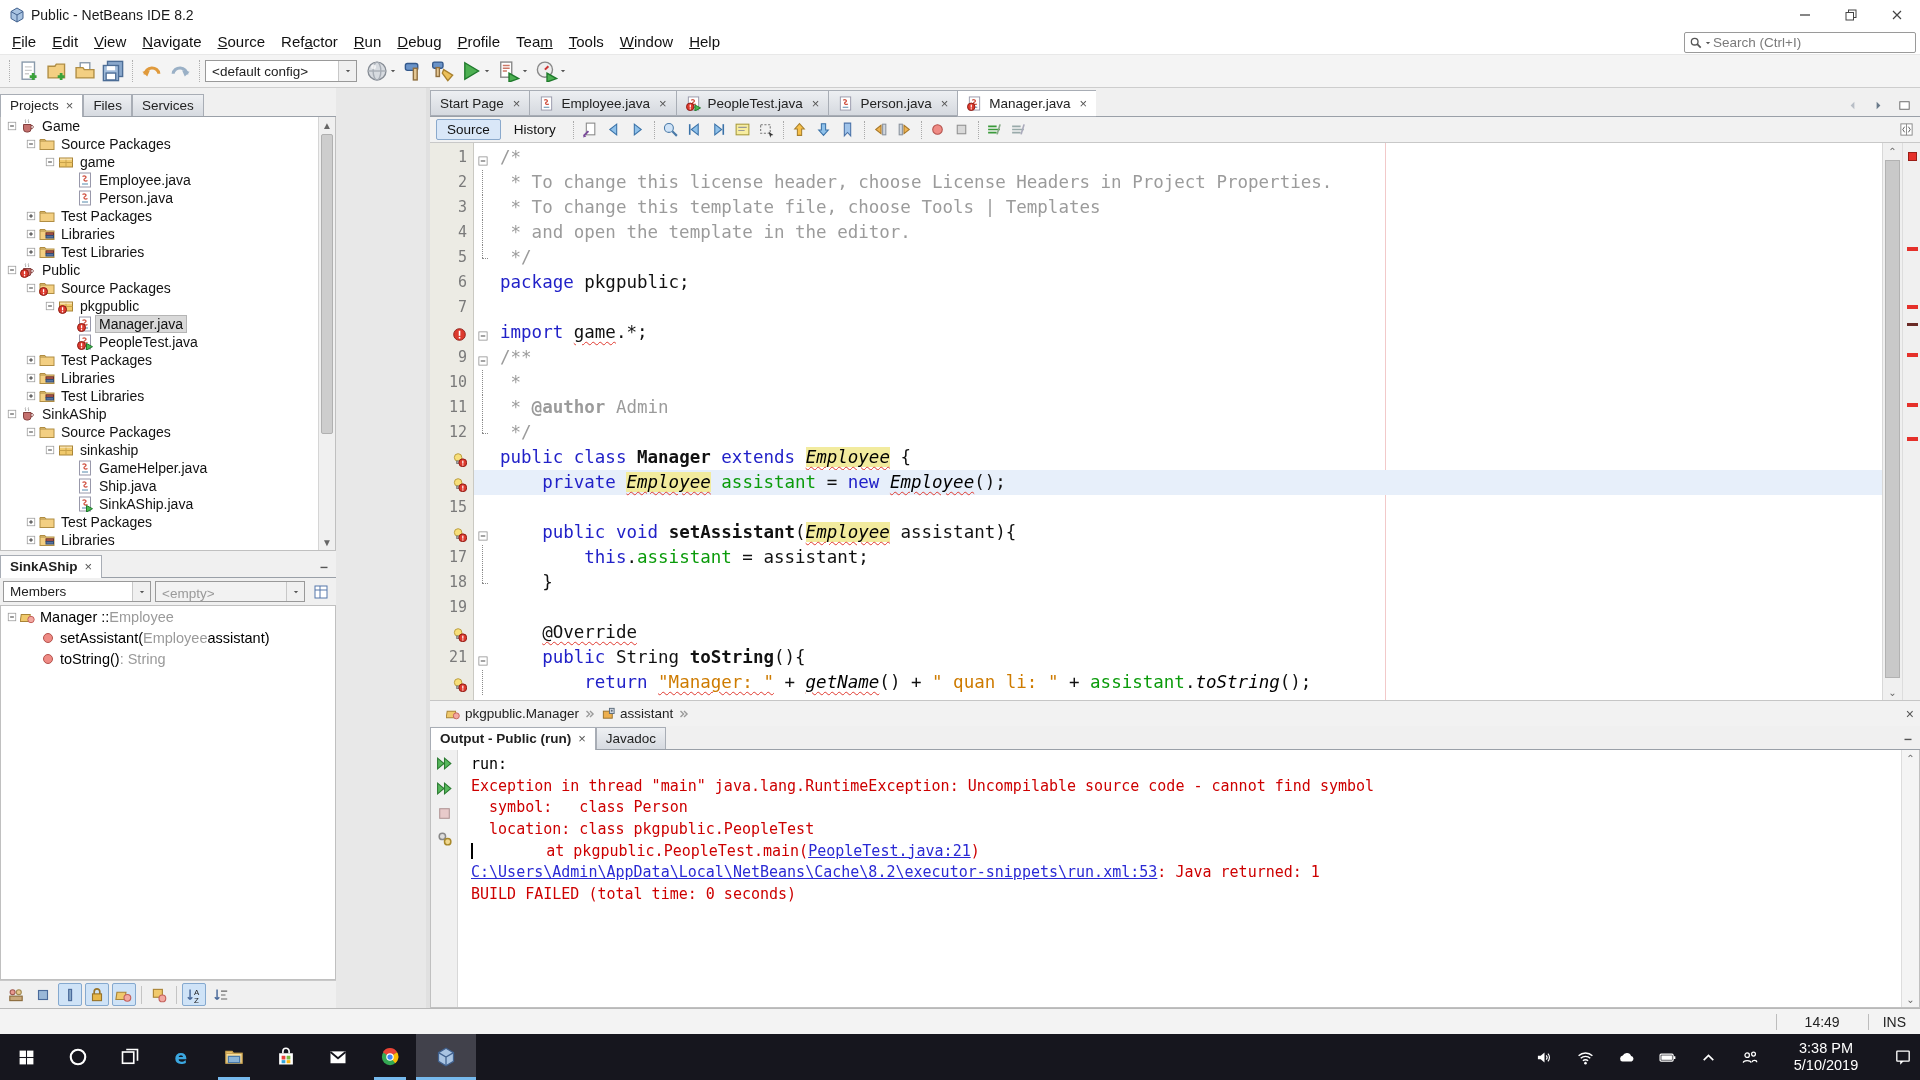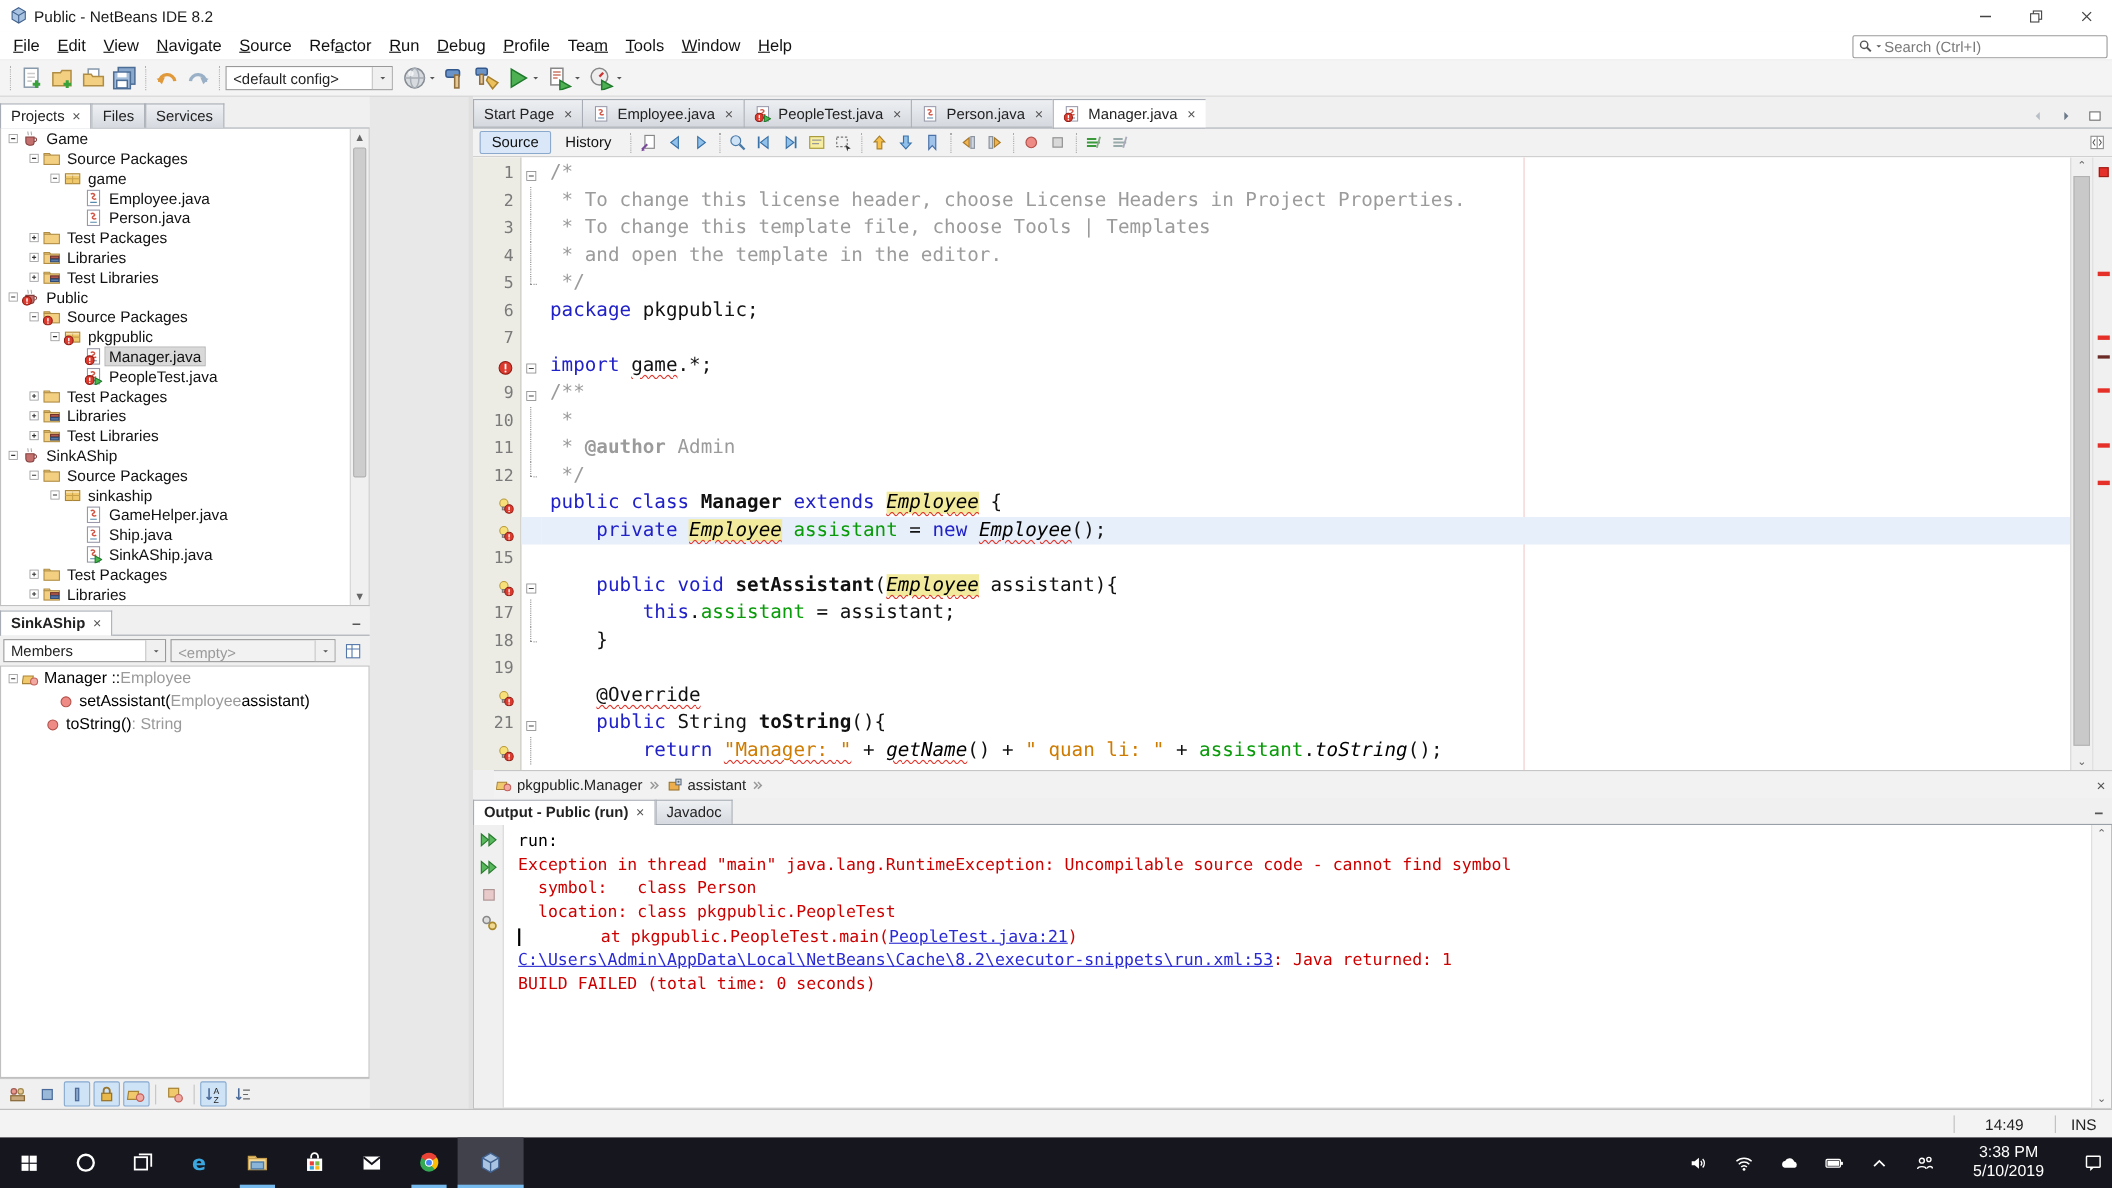--- a/index.html
+++ b/index.html
@@ -104,21 +104,21 @@
   .it { font-style:italic; } .hl { background:#f2eb9e; }
   .sq { text-decoration:underline; text-decoration-style:wavy; text-decoration-color:#e0392f; text-decoration-thickness:1px; text-underline-offset:3px; }
   .margin-line { position:absolute; left:955px; top:0; bottom:0; width:1px; background:#f2c9c9; }
   .vscroll { position:absolute; right:18px; top:0; bottom:0; width:20px; background:#f0f0f0; border-left:1px solid #d8d8d8; }
   .vthumb { position:absolute; left:2px; right:2px; top:17px; height:518px; background:#c9c9c9; border:1px solid #b2b2b2; }
   .estripe { position:absolute; right:0; top:0; bottom:0; width:18px; background:#f0f0f0; border-left:1px solid #ddd; }
   .smark { position:absolute; right:2px; width:11px; height:4px; background:#e5302a; }
   .stop-ind { position:absolute; right:3px; top:9px; width:9px; height:9px; background:#e5302a; border:1px solid #9a1d16; }
 
   
-  .breadcrumb { position:absolute; bottom:282px; left:0; right:0; height:26px; background:#f2f2f2; border-top:1px solid #c6c6c6; display:flex; align-items:center; padding-left:2px; gap:4px; font-size:13.5px; color:#222;margin-left:19px; }
+  .breadcrumb { position:absolute; bottom:282px; left:0; right:0; height:26px; background:#f2f2f2; border-top:1px solid #c6c6c6; display:flex; align-items:center; padding-left:16px; gap:4px; font-size:13.5px; color:#222; }
   .bc-close { margin-left:auto; margin-right:6px; color:#555; font-size:14px; }
 
   
   .output-pane { position:absolute; bottom:0; left:0; right:0; height:282px; }
   .out-tabrow { height:24px; }
   .out-tabrow .ptab.act .ptl { font-weight:bold; }
   .out-body { position:absolute; top:24px; bottom:0; left:0; right:0; background:#fff; border:1px solid #c0c0c0; border-top:none;padding-left:25px; }
   .out-gutter { position:absolute; left:0; top:0; bottom:0; width:27px; background:#f0f0f0; border-right:1px solid #d8d8d8; display:flex; flex-direction:column; align-items:center; padding-top:2px; gap:3px; }
   .obtn { width:22px; height:22px; display:flex; align-items:center; justify-content:center; }
   .out-text { position:absolute; left:40px; top:4px; right:20px; font-family:"DejaVu Sans Mono", monospace; font-size:15px; }
@@ -694,21 +694,21 @@
                     <path d="M5.5 8h5" stroke="#333" stroke-width="1.3"></path>
                   </svg></span>
               </span>
               <span class="ic" style="margin: 0px 4px 0px 1px;"><svg width="16" height="16" viewBox="0 0 16 16">
                   <rect x="2" y="5.5" width="9" height="7" fill="#f0c96c" stroke="#a98436" transform="skewX(-8)"></rect>
                   <circle cx="11" cy="10.5" r="3.2" fill="#f2a9a2" stroke="#c4615c"></circle>
                 </svg></span>
               <span class="nv-nb">Manager :: </span>
               <span class="nv-ng">Employee</span>
             </div>
-            <div class="nvrow" style="padding-left: 36px;">
+            <div class="nvrow" style="padding-left: 24px;">
               <span class="tspc"></span>
               <span class="ic" style="margin: 0px 4px 0px 1px;"><svg width="16" height="16" viewBox="0 0 16 16">
                   <circle cx="8" cy="8" r="4.5" fill="#ef8b85" stroke="#b4524c"></circle>
                 </svg></span>
               <span class="nv-nb">setAssistant(</span>
               <span class="nv-ng">Employee</span>
               <span class="nv-nb"> assistant)</span>
             </div>
             <div class="nvrow" style="padding-left: 24px;">
               <span class="tspc"></span>

